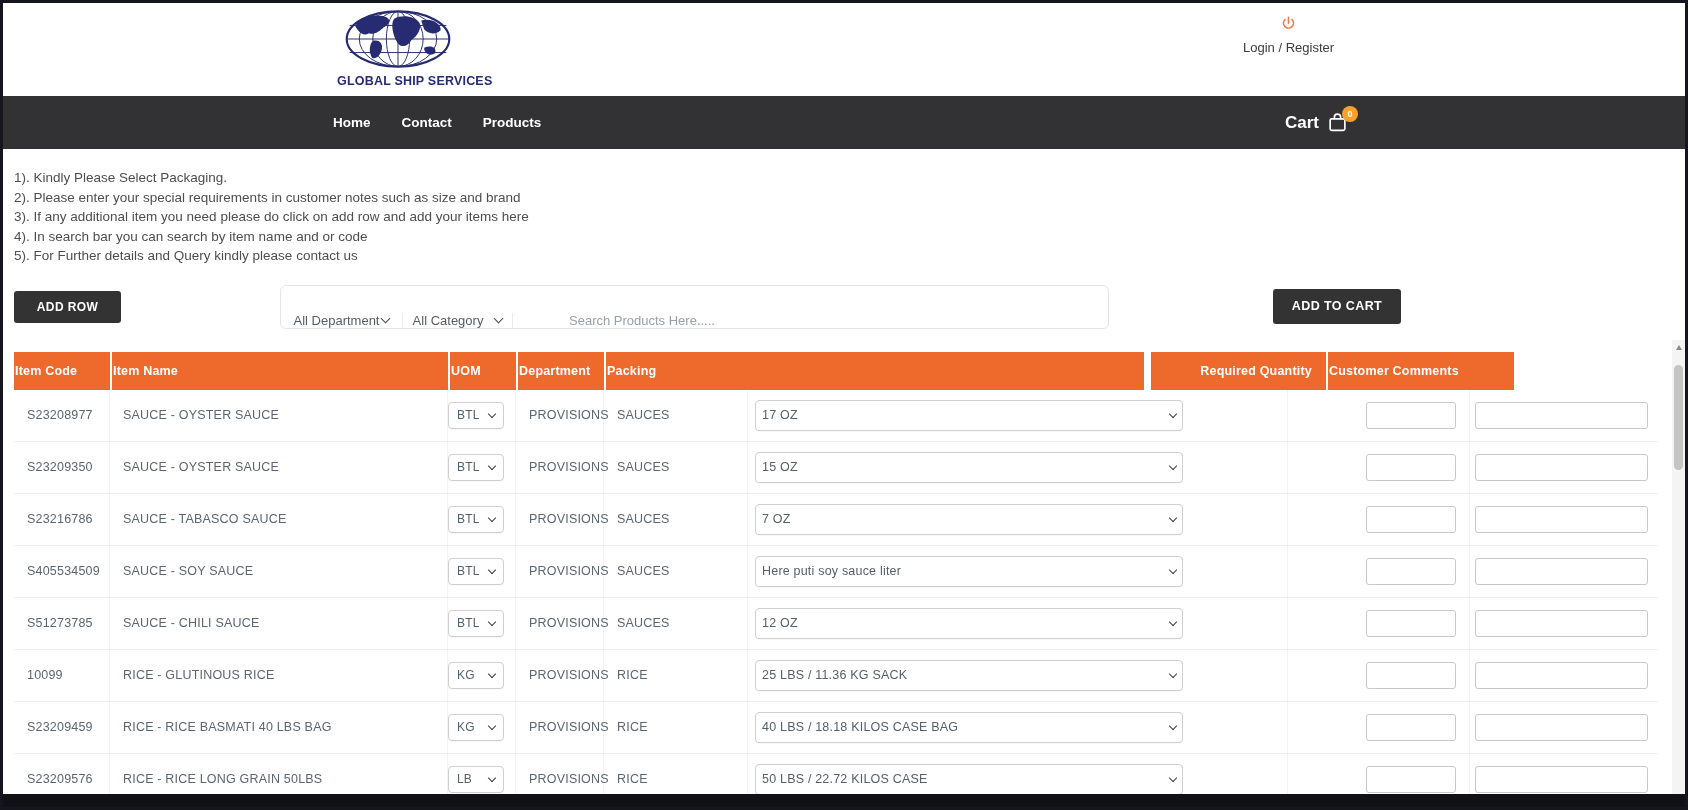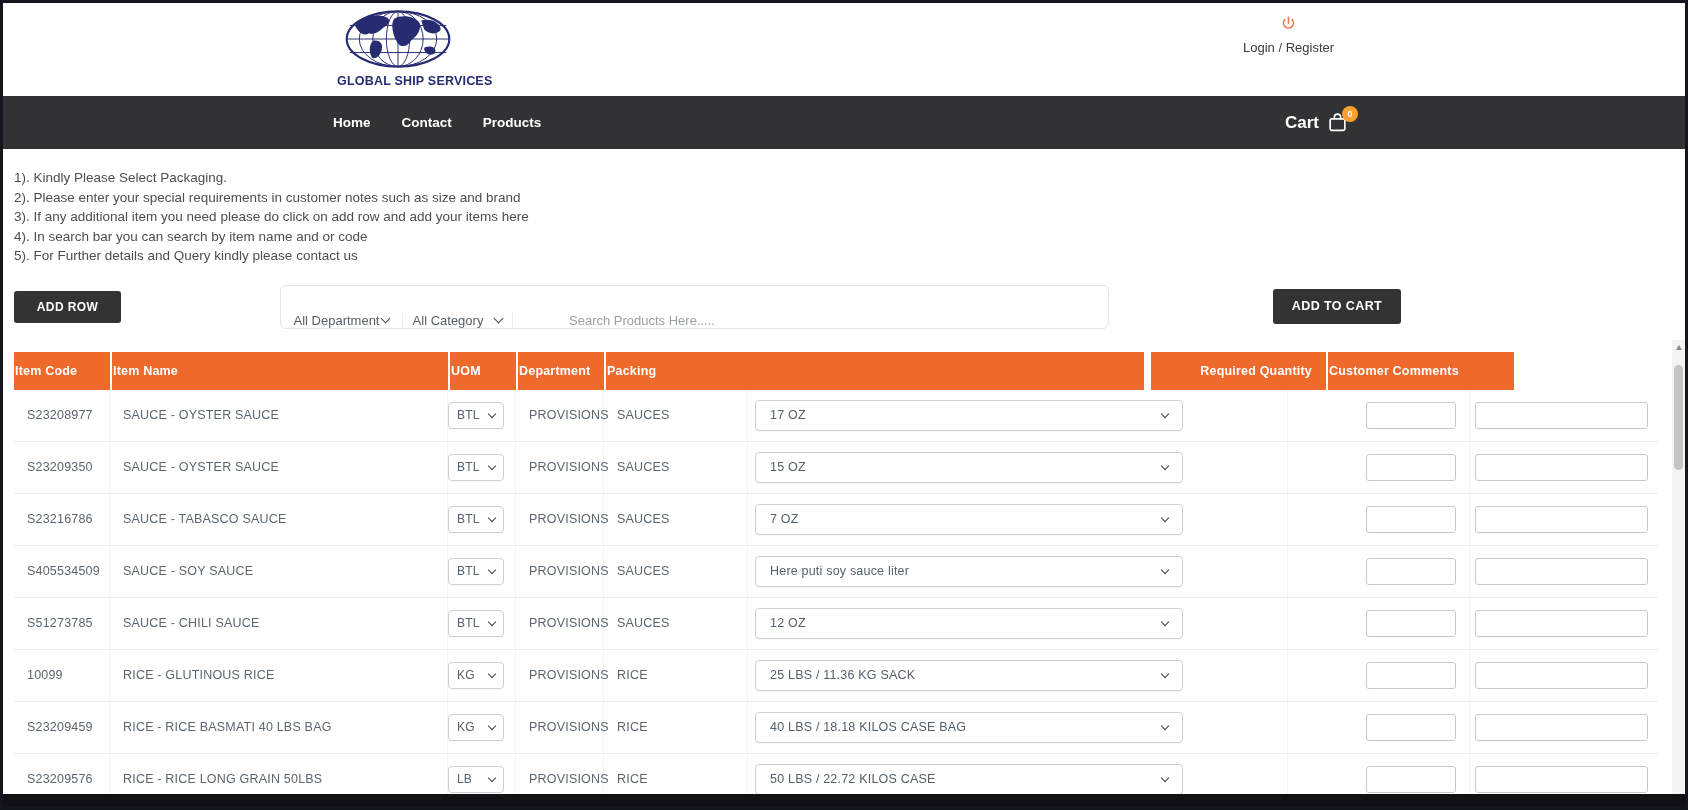--- a/index.html
+++ b/index.html
@@ -51,21 +51,21 @@
   .c-qty { width: 182px; } .c-com { width: 188px; }
 
   .trow { display: flex; height: 52px; border-bottom: 1px solid #ededed; }
   .td { height: 100%; display: flex; align-items: center; font-size: 12.5px; color: #5c6670; border-right: 1px solid #f3f3f3; letter-spacing: 0.2px; }
   .td.c-code, .td.c-name, .td.c-dept, .td.c-cat { padding-left: 13px; }
   .td.c-com { border-right: none; }
 
   .select { display: flex; align-items: center; justify-content: space-between; border: 1px solid #cfcfcf; border-radius: 4px; background: #fff; cursor: pointer; color: #55606b; box-shadow: 0 1px 1px rgba(0,0,0,0.03); }
   .select .chev { border-color: #3f3f3f; width: 6px; height: 6px; margin-top: -3px; }
   .select.sm { width: 56px; height: 27px; padding: 0 8px; font-size: 12px; }
-  .select.lg { width: 428px; height: 31px; padding: 0 14px; margin-left: 7px; font-size: 12.5px; }
+  .select.lg { width: 428px; height: 31px; padding: 0 6px; margin-left: 7px; font-size: 12.5px; }
 
   .qty-input { width: 90px; height: 27px; margin-left: auto; margin-right: 13px; border: 1px solid #c9c9c9; border-radius: 3px; outline: none; padding: 0 6px; font-family: inherit; font-size: 12.5px; color: #555; }
   .comments-input { width: 173px; height: 27px; margin-left: 5px; border: 1px solid #c9c9c9; border-radius: 3px; outline: none; padding: 0 8px; font-family: inherit; font-size: 12.5px; color: #555; }
 
   
   .scrollbar { position: absolute; top: 337px; right: 0; width: 13px; height: 454px; background: #f4f4f4; }
   .scroll-up { height: 14px; display: flex; align-items: center; justify-content: center; cursor: pointer; }
   .scroll-up::after { content: ""; border-left: 3.5px solid transparent; border-right: 3.5px solid transparent; border-bottom: 5px solid #8a8a8a; }
   .scroll-thumb { position: absolute; top: 25px; left: 2px; width: 9px; height: 105px; background: #c5c5c5; border-radius: 5px; cursor: grab; }
   .footer-strip { position: absolute; left: 0; bottom: 0; width: 100%; height: 13px; background: #111115; }

